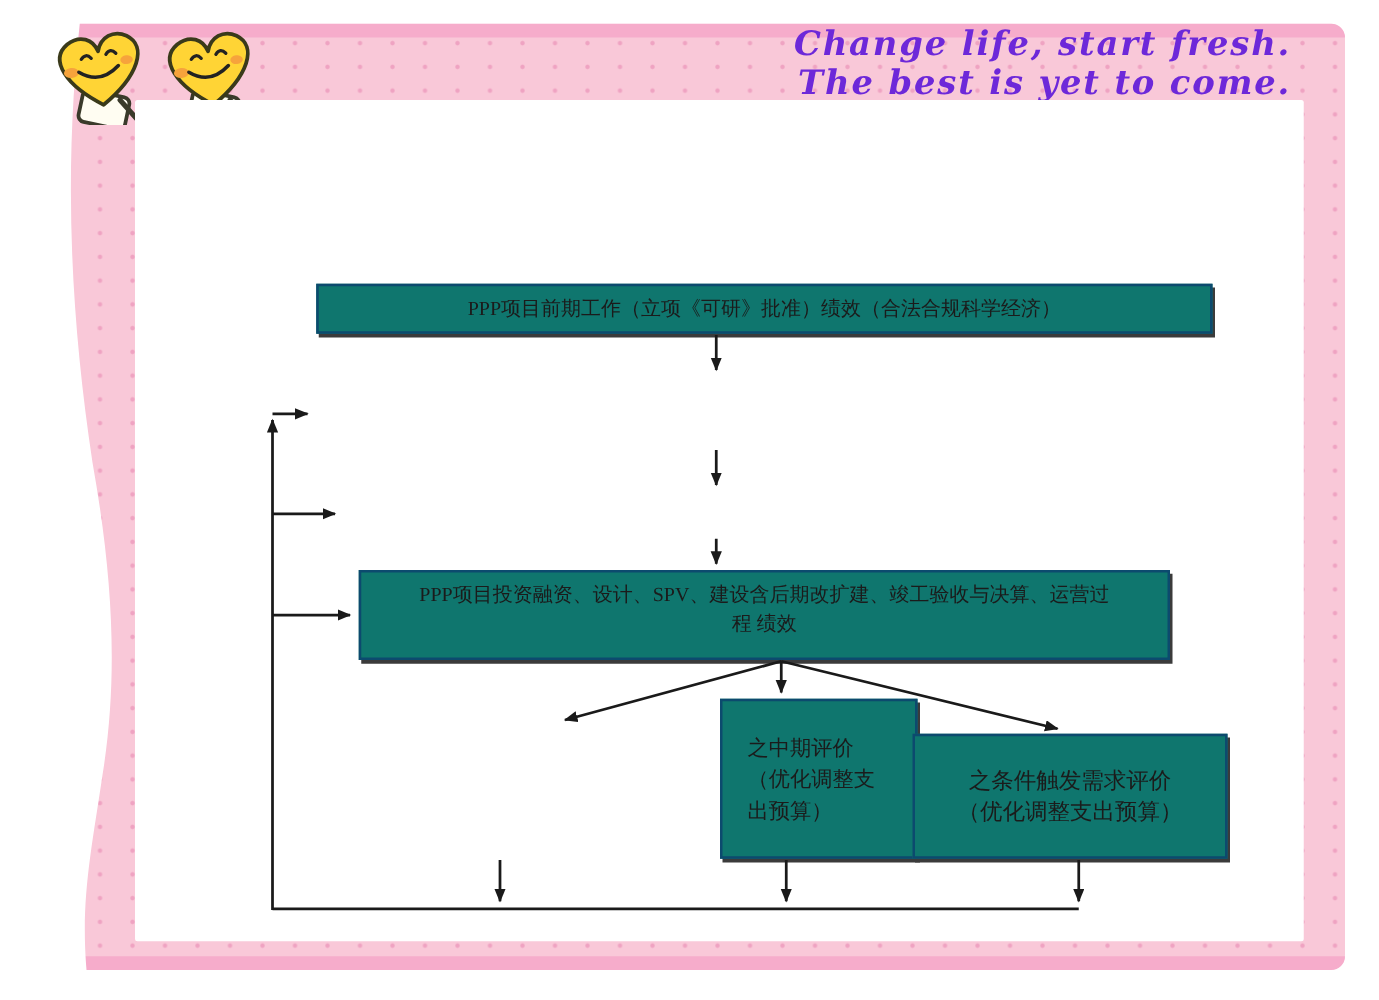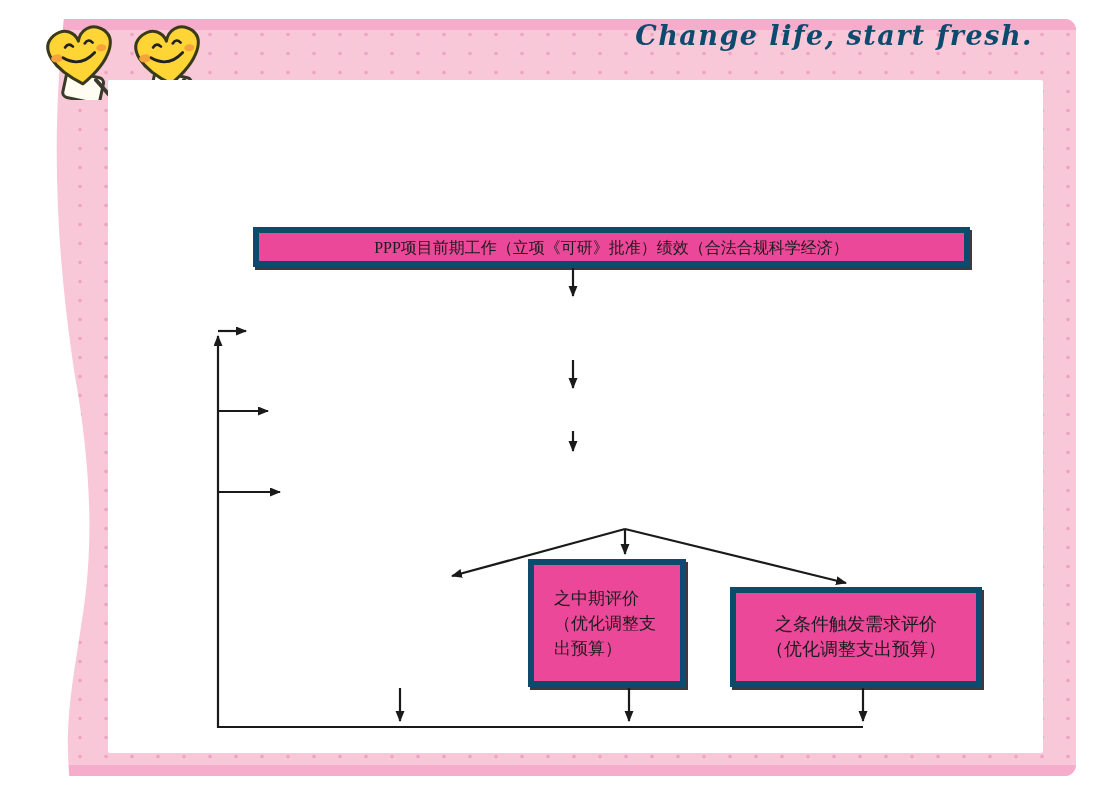--- a/index.html
+++ b/index.html
@@ -17,43 +17,43 @@
     border-radius:12px;
   }
   .edge-strip{position:absolute;left:33px;width:1043px;height:11px;background:#F6ACCB;}
   #strip-top{top:19px;border-radius:12px 12px 0 0;}
   #strip-bottom{top:765px;border-radius:0 0 12px 12px;}
   
   #wave{position:absolute;left:0;top:0;}
   
   #motto{
     position:absolute;top:20px;right:70px;text-align:right;
-    font-style:italic;font-weight:bold;color:#0c4a6e;
+    font-style:italic;font-weight:bold;color:#6d28d9;
     font-size:27px;line-height:31px;letter-spacing:1.5px;
     font-family:"DejaVu Serif","Liberation Serif",serif;
   }
   
   #panel{
     position:absolute;left:108px;top:80px;width:935px;height:673px;
     background:#ffffff;border-radius:2px;
   }
   
   .fbox{
-    position:absolute;background:#ec4899;border:6px solid #0c4a6e;
+    position:absolute;background:#0f766e;border:2px solid #0c4a6e;
     box-shadow:2px 3px 0 #3b3b3b;box-sizing:border-box;
     color:#1b1b1b;text-align:center;white-space:pre-line;
     display:flex;align-items:center;justify-content:center;
     font-size:16px;line-height:23px;
   }
   #box1{left:253px;top:227px;width:717px;height:40px;}
   #box2{left:253px;top:301px;width:745px;height:58px;}
   #box3{left:275px;top:393px;width:667px;height:37px;}
   #box4{left:287px;top:456px;width:649px;height:72px;align-items:flex-start;padding-top:7px;}
   #box5{left:278px;top:580px;width:245px;height:107px;font-size:17px;line-height:25px;}
-  #box6{left:528px;top:559px;width:158px;height:128px;font-size:17px;line-height:25px;
+  #box6{left:576px;top:559px;width:158px;height:128px;font-size:17px;line-height:25px;
         text-align:left;justify-content:flex-start;padding-left:20px;}
   #box7{left:730px;top:587px;width:252px;height:100px;font-size:18px;line-height:25px;}
   #arrows{position:absolute;left:0;top:0;}
   #mascots{position:absolute;left:0;top:0;}
 </style>
 </head>
 <body>
 
 <div id="slide">
 
@@ -83,25 +83,28 @@
           <path d="M33,34 q16,12 32,-2" fill="none" stroke="#222" stroke-width="2.8" stroke-linecap="round"></path>
         </g>
       </g>
     </defs>
     <use href="#mascot" x="30" y="22"></use>
     <use href="#mascot" x="118" y="22"></use>
   </svg>
 
   <div id="motto">
     <div>Change life, start fresh.</div>
+    <div>The best is yet to come.</div>
   </div>
 
   <div id="panel"></div>
 
   <div id="box1" class="fbox">PPP项目前期工作（立项《可研》批准）绩效（合法合规科学经济）</div>
+  <div id="box4" class="fbox">PPP项目投资融资、设计、SPV、建设含后期改扩建、竣工验收与决算、运营过
+程  绩效</div>
   <div id="box6" class="fbox">之中期评价
 （优化调整支
 出预算）</div>
   <div id="box7" class="fbox">之条件触发需求评价
 （优化调整支出预算）</div>
 
   <svg id="arrows" width="1103" height="800" viewBox="0 0 1103 800">
     <defs>
       <marker id="ah" markerUnits="userSpaceOnUse" markerWidth="14" markerHeight="12" refX="10" refY="4.5" orient="auto">
         <polygon points="0,0 11,4.5 0,9" fill="#1a1a1a"></polygon>

